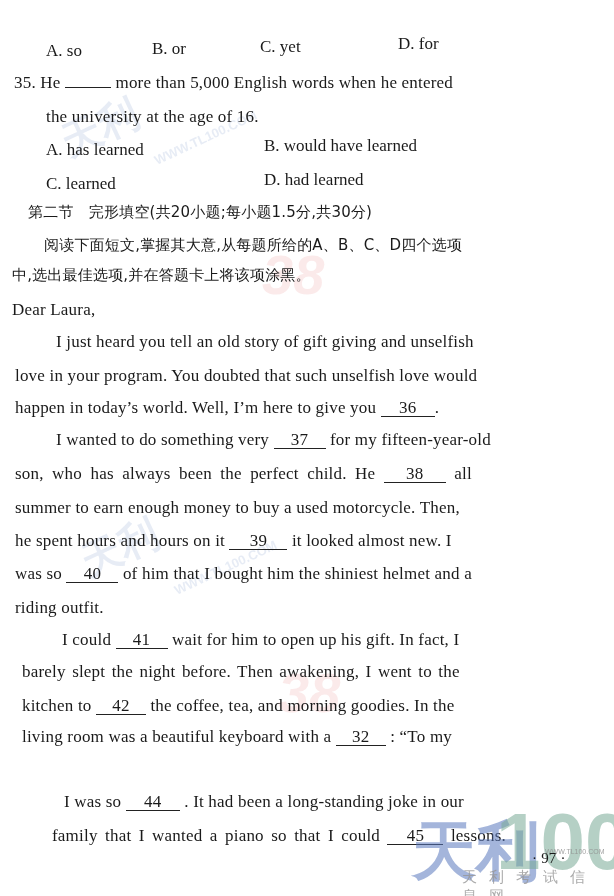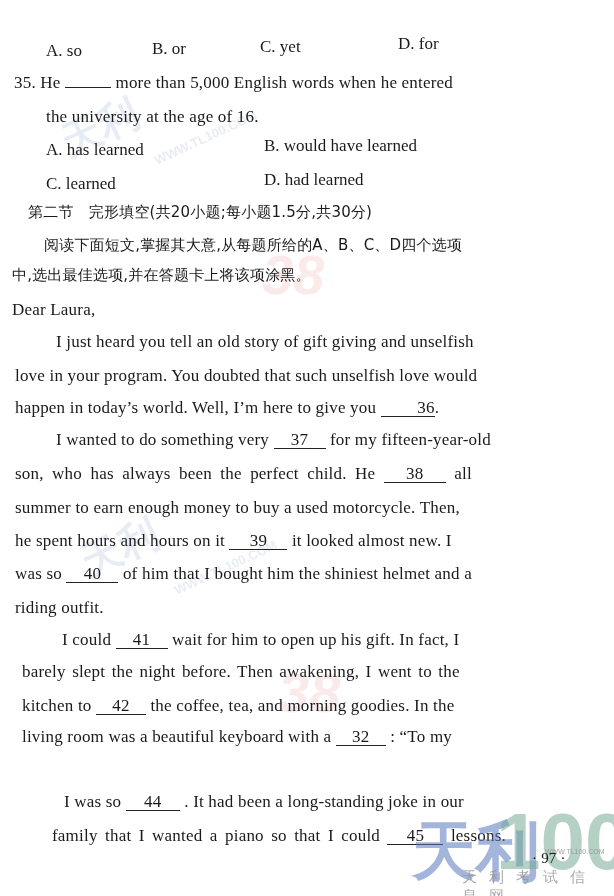--- a/index.html
+++ b/index.html
@@ -52,21 +52,21 @@
   <div class="line cn" style="left:28px;top:203px;">第二节　完形填空(共20小题;每小题1.5分,共30分)</div>
   <div class="line cn" style="left:44px;top:236px;">阅读下面短文,掌握其大意,从每题所给的A、B、C、D四个选项</div>
   <div class="line cn" style="left:12px;top:266px;">中,选出最佳选项,并在答题卡上将该项涂黑。</div>
 
   <div class="line" style="left:12px;top:300px;">Dear Laura,</div>
 
   <div class="line" style="left:56px;top:332px;">I just heard you tell an old story of gift giving and unselfish</div>
   <div class="line" style="left:15px;top:366px;">love in your program. You doubted that such unselfish love would</div>
   <div class="line" style="left:15px;top:398px;">
     <span>happen in today’s world. Well, I’m here to give you</span>
-    <span class="blank" style="width:54px;text-align:right;">36</span>.
+    <span class="blank" style="width:54px;">36</span>.
   </div>
 
   <div class="line" style="left:56px;top:430px;">
     <span>I wanted to do something very</span>
     <span class="blank" style="width:52px;">37</span>
     <span>for my fifteen-year-old</span>
   </div>
   <div class="line" style="left:15px;top:464px;word-spacing:4px;">
     <span>son, who has always been the perfect child. He</span>
     <span class="blank" style="width:62px;">38</span>

